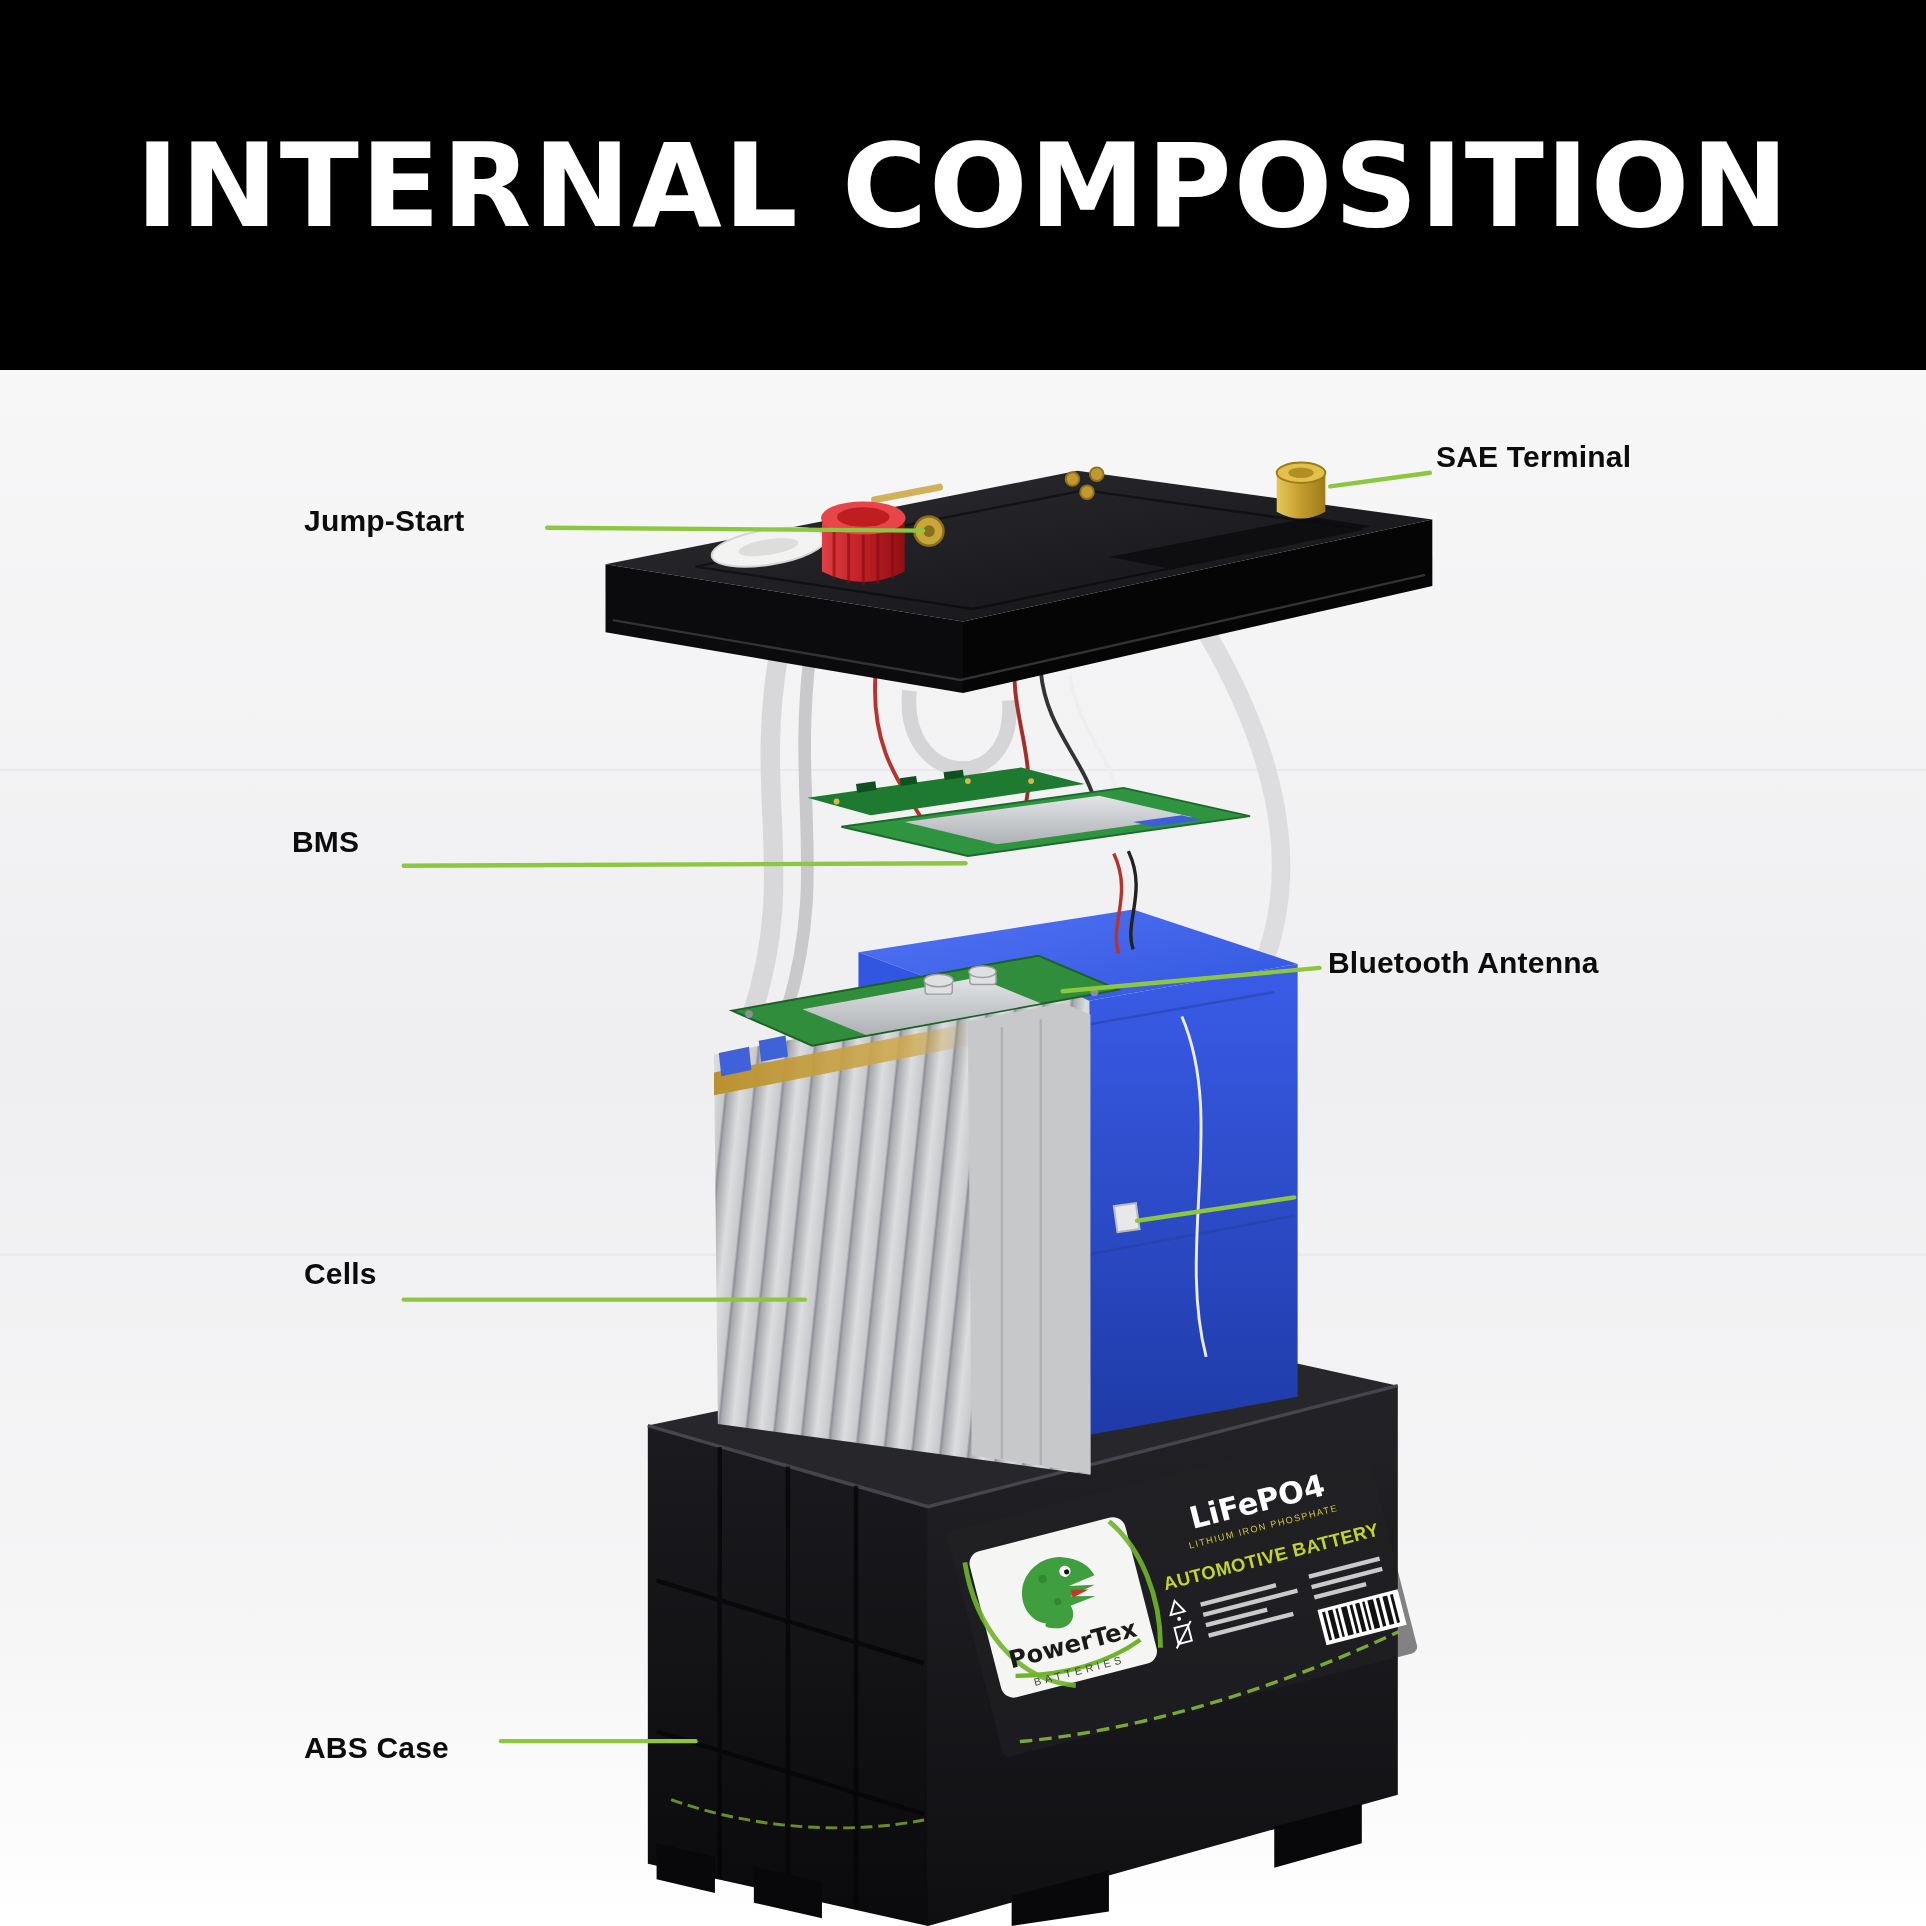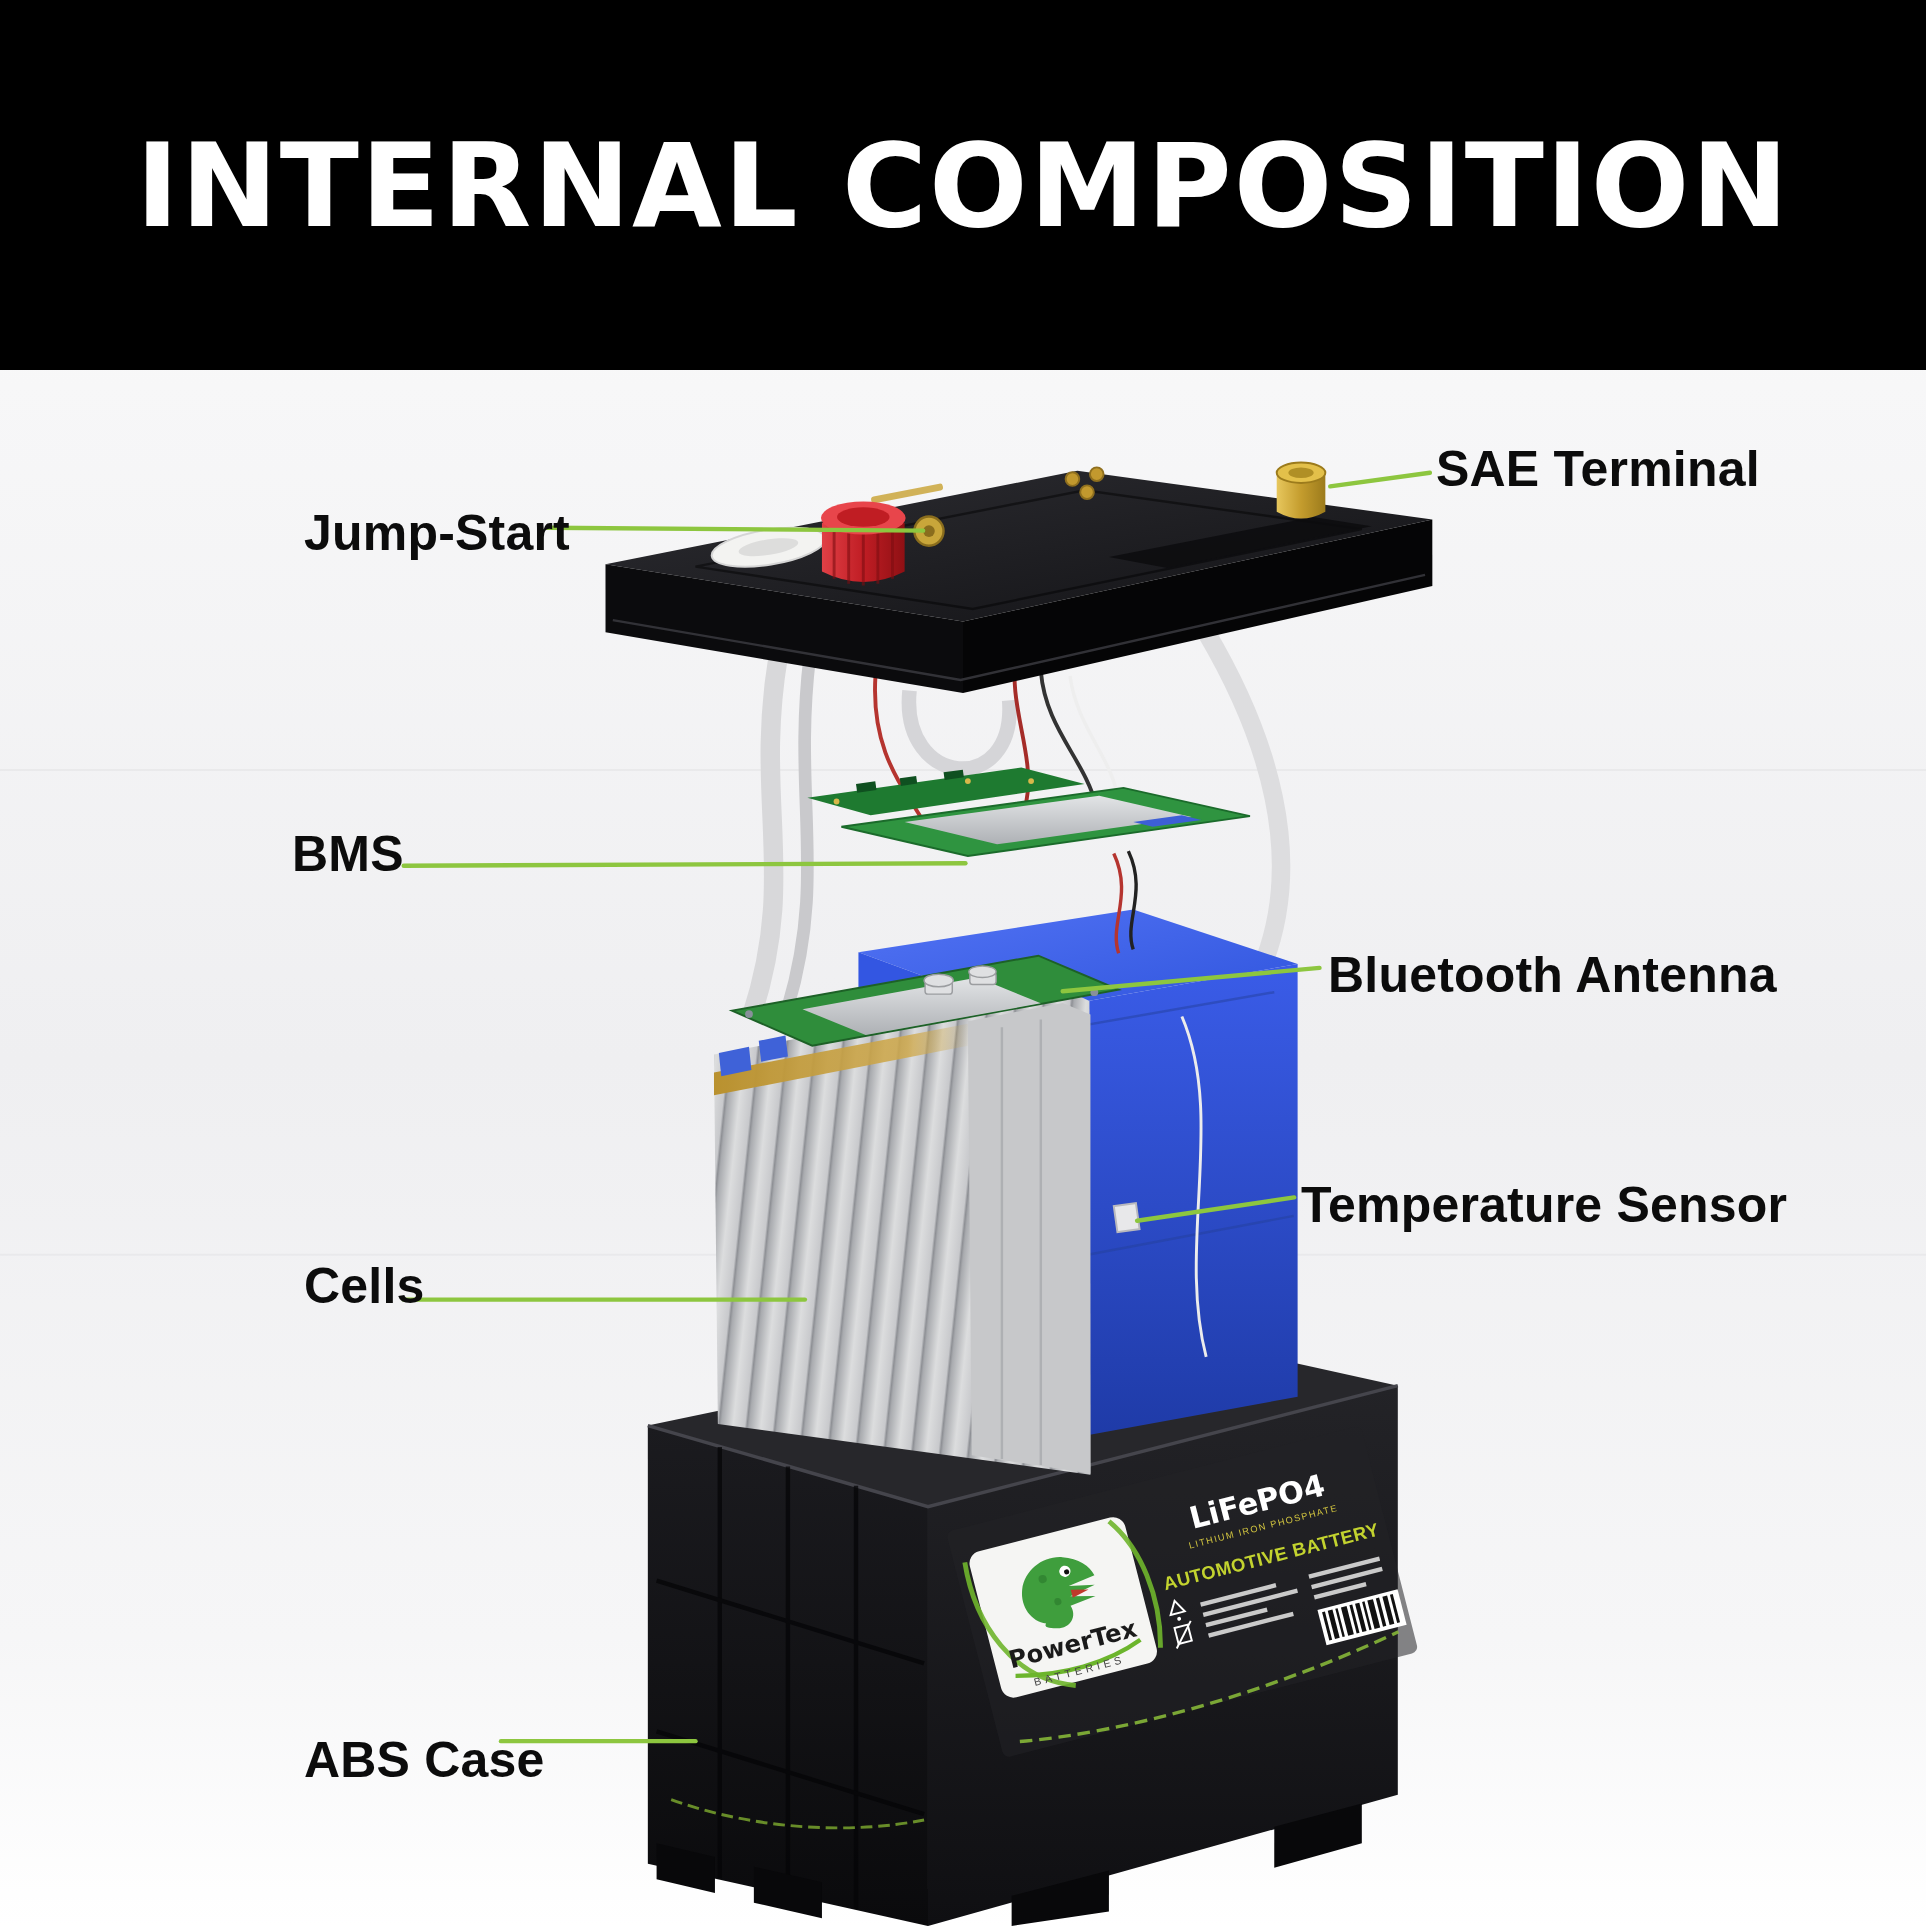--- a/index.html
+++ b/index.html
@@ -17,21 +17,21 @@
   }
   .banner h1{
     margin:11px;color:#ffffff;
     font-family:"DejaVu Sans",sans-serif;
     font-weight:800;font-size:116px;letter-spacing:1.9px;
     white-space:nowrap;
   }
   .art{position:absolute;left:0;top:0;width:1926px;height:1926px;z-index:1;}
   .callout{
     position:absolute;z-index:3;
-    font-weight:700;font-size:50px;color:#0c0c0c;
+    font-weight:700;font-size:30px;color:#0c0c0c;
     white-space:nowrap;letter-spacing:0.2px;
   }
   .c-jump{left:304px;top:484px;margin-top:20px;}
   .c-sae{left:1436px;top:440px;}
   .c-bms{left:292px;top:825px;}
   .c-bt{left:1328px;top:946px;}
   .c-temp{left:1301px;top:1176px;}
   .c-cells{left:304px;top:1257px;}
   .c-abs{left:304px;top:1711px;margin-top:20px;}
 </style>
@@ -300,23 +300,20 @@
   </div>
   <div class="callout c-sae">
     <span>SAE Terminal</span>
   </div>
   <div class="callout c-bms">
     <span>BMS</span>
   </div>
   <div class="callout c-bt">
     <span>Bluetooth Antenna</span>
   </div>
-  <div class="callout c-temp">
-    <span>Temperature Sensor</span>
-  </div>
   <div class="callout c-cells">
     <span>Cells</span>
   </div>
   <div class="callout c-abs">
     <span>ABS Case</span>
   </div>
 
 </div>
 
 

